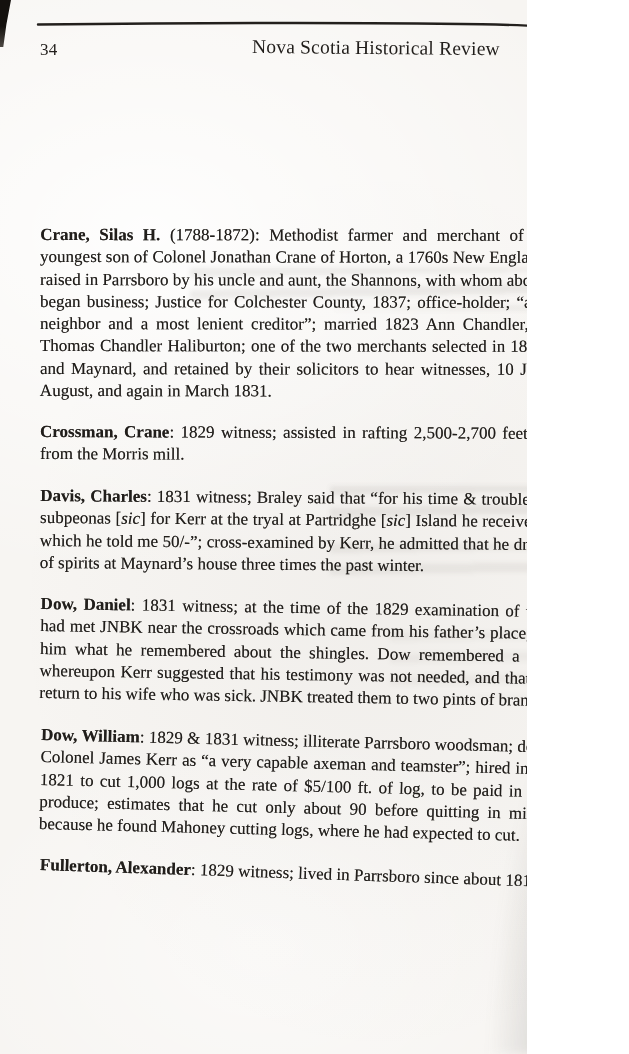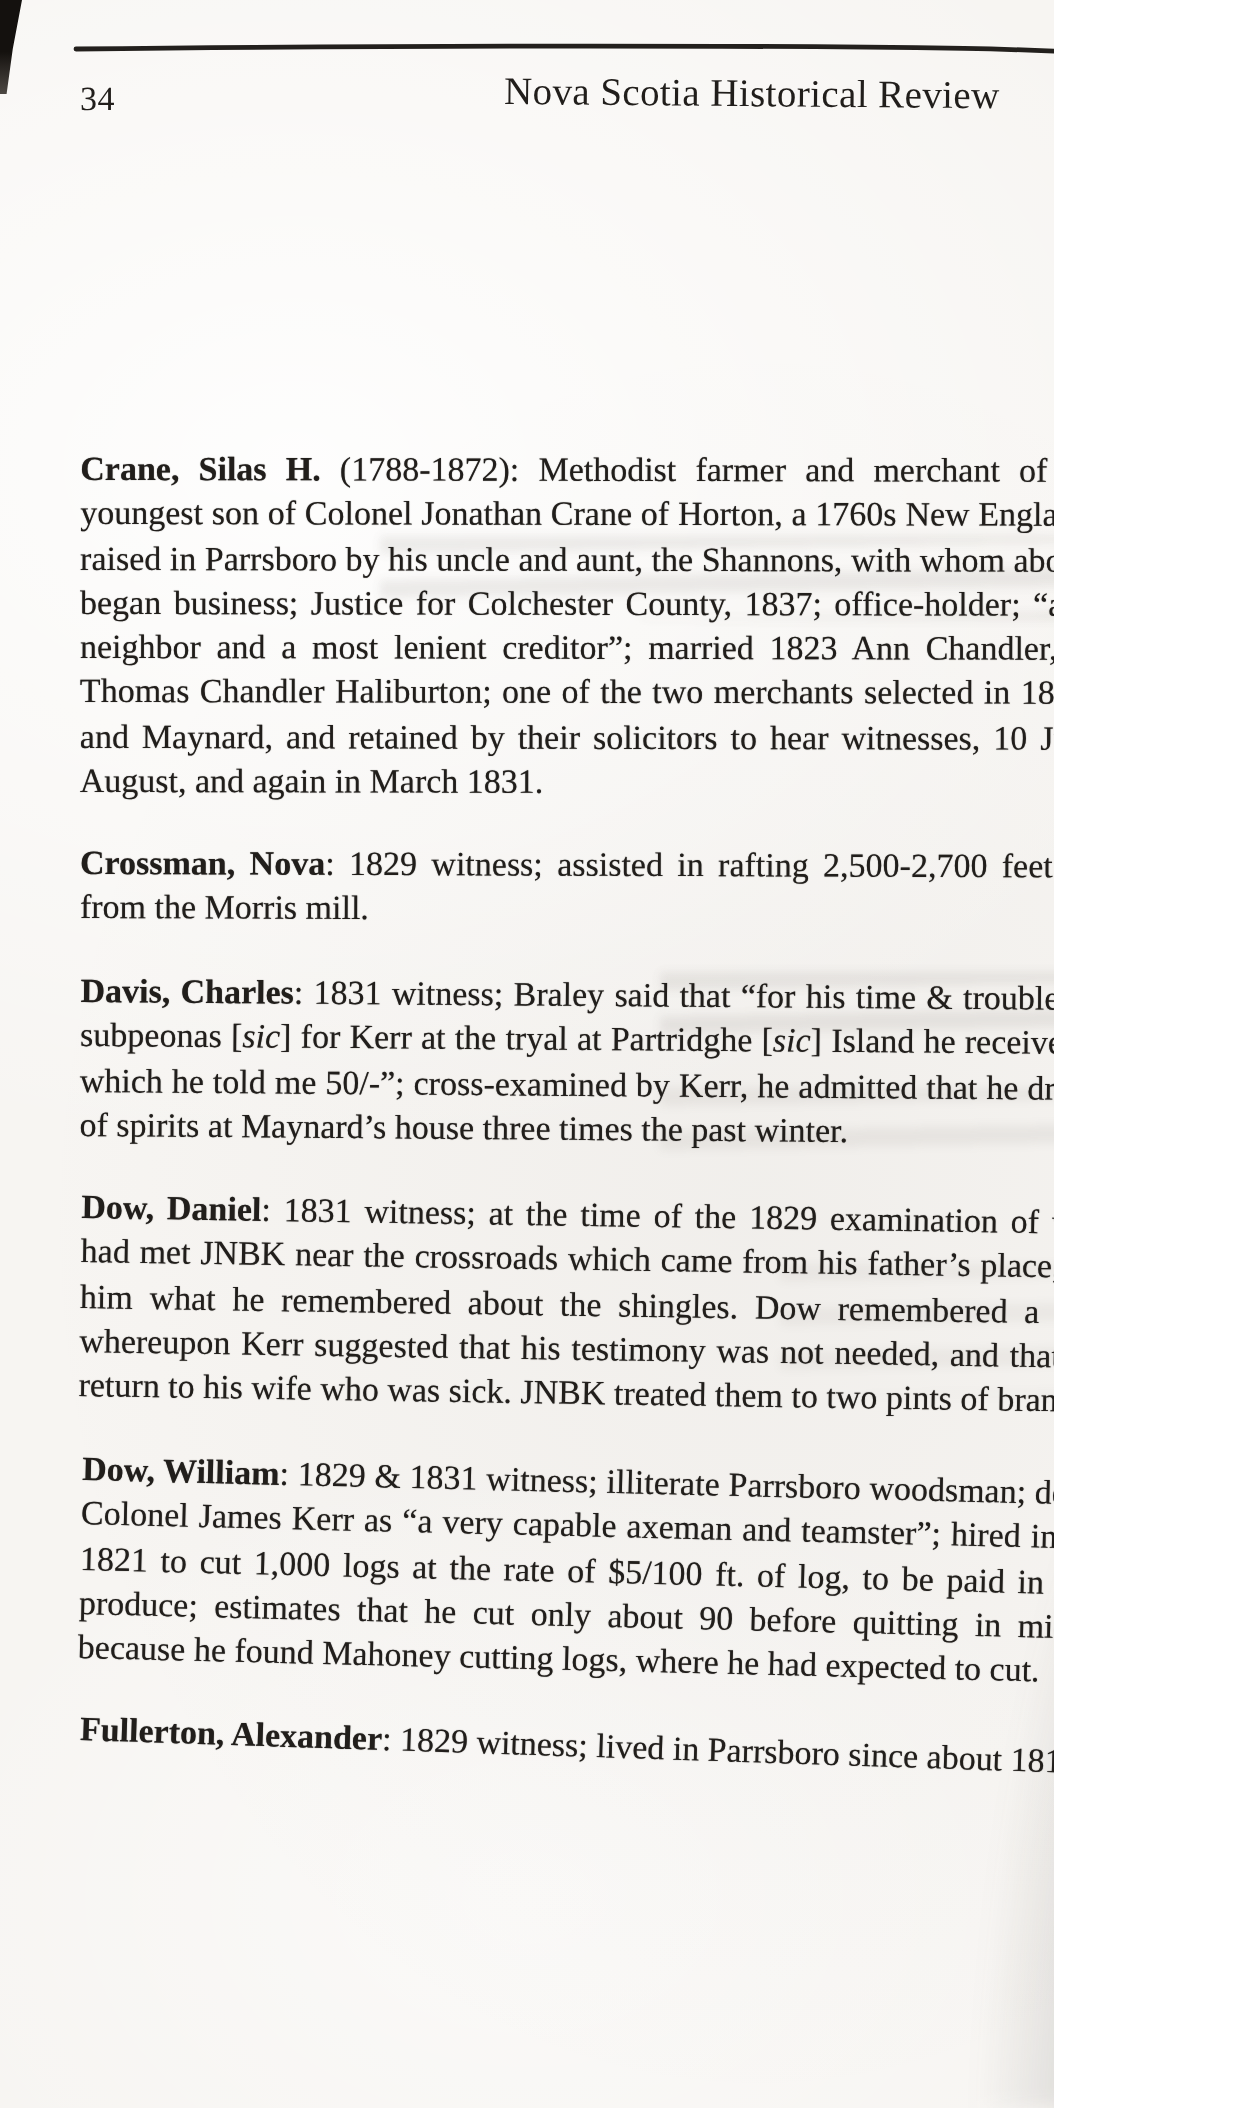--- a/index.html
+++ b/index.html
@@ -104,21 +104,21 @@
   <div class="ghost g1"></div>
   <div class="ghost g2"></div>
   <div class="ghost g3"></div>
   <div class="ghost g4"></div>
 
   <div class="bodytext">
 
 
     <p style="--tilt:0.1deg"><span class="b">Crane, Silas H.</span><span> (1788-1872): Methodist farmer and merchant of Economy; youngest son of Colonel Jonathan Crane of Horton, a 1760s New England Planter; raised in Parrsboro by his uncle and aunt, the Shannons, with whom about 1812 he began business; Justice for Colchester County, 1837; office-holder; “an obliging neighbor and a most lenient creditor”; married 1823 Ann Chandler, cousin of Thomas Chandler Haliburton; one of the two merchants selected in 1829 by Kerr and Maynard, and retained by their solicitors to hear witnesses, 10 July, 13, 31 August, and again in March 1831.</span></p>
 
-    <p style="--tilt:0.2deg"><span class="b">Crossman, Nova</span><span>: 1829 witness; assisted in rafting 2,500-2,700 feet of lumber from the Morris mill.</span></p>
+    <p style="--tilt:0.2deg"><span class="b">Crossman, Crane</span><span>: 1829 witness; assisted in rafting 2,500-2,700 feet of lumber from the Morris mill.</span></p>
 
     <p style="--tilt:0.45deg"><span class="b">Davis, Charles</span><span>: 1831 witness; Braley said that “for his time &amp; trouble &amp; serving subpeonas [</span><span class="i">sic</span><span>] for Kerr at the tryal at Partridghe [</span><span class="i">sic</span><span>] Island he received 60/-after which he told me 50/-”; cross-examined by Kerr, he admitted that he drank a glass of spirits at Maynard’s house three times the past winter.</span></p>
 
     <p style="--tilt:0.9deg"><span class="b">Dow, Daniel</span><span>: 1831 witness; at the time of the 1829 examination of witness, he had met JNBK near the crossroads which came from his father’s place, and asked him what he remembered about the shingles. Dow remembered a great deal, whereupon Kerr suggested that his testimony was not needed, and that he should return to his wife who was sick. JNBK treated them to two pints of brandy.</span></p>
 
     <p style="--tilt:1.4deg"><span class="b">Dow, William</span><span>: 1829 &amp; 1831 witness; illiterate Parrsboro woodsman; described by Colonel James Kerr as “a very capable axeman and teamster”; hired in December 1821 to cut 1,000 logs at the rate of $5/100 ft. of log, to be paid in West India produce; estimates that he cut only about 90 before quitting in mid-February because he found Mahoney cutting logs, where he had expected to cut.</span></p>
 
     <p style="--tilt:1.9deg"><span class="b">Fullerton, Alexander</span><span>: 1829 witness; lived in Parrsboro since about 1819</span></p>
 
   </div>

